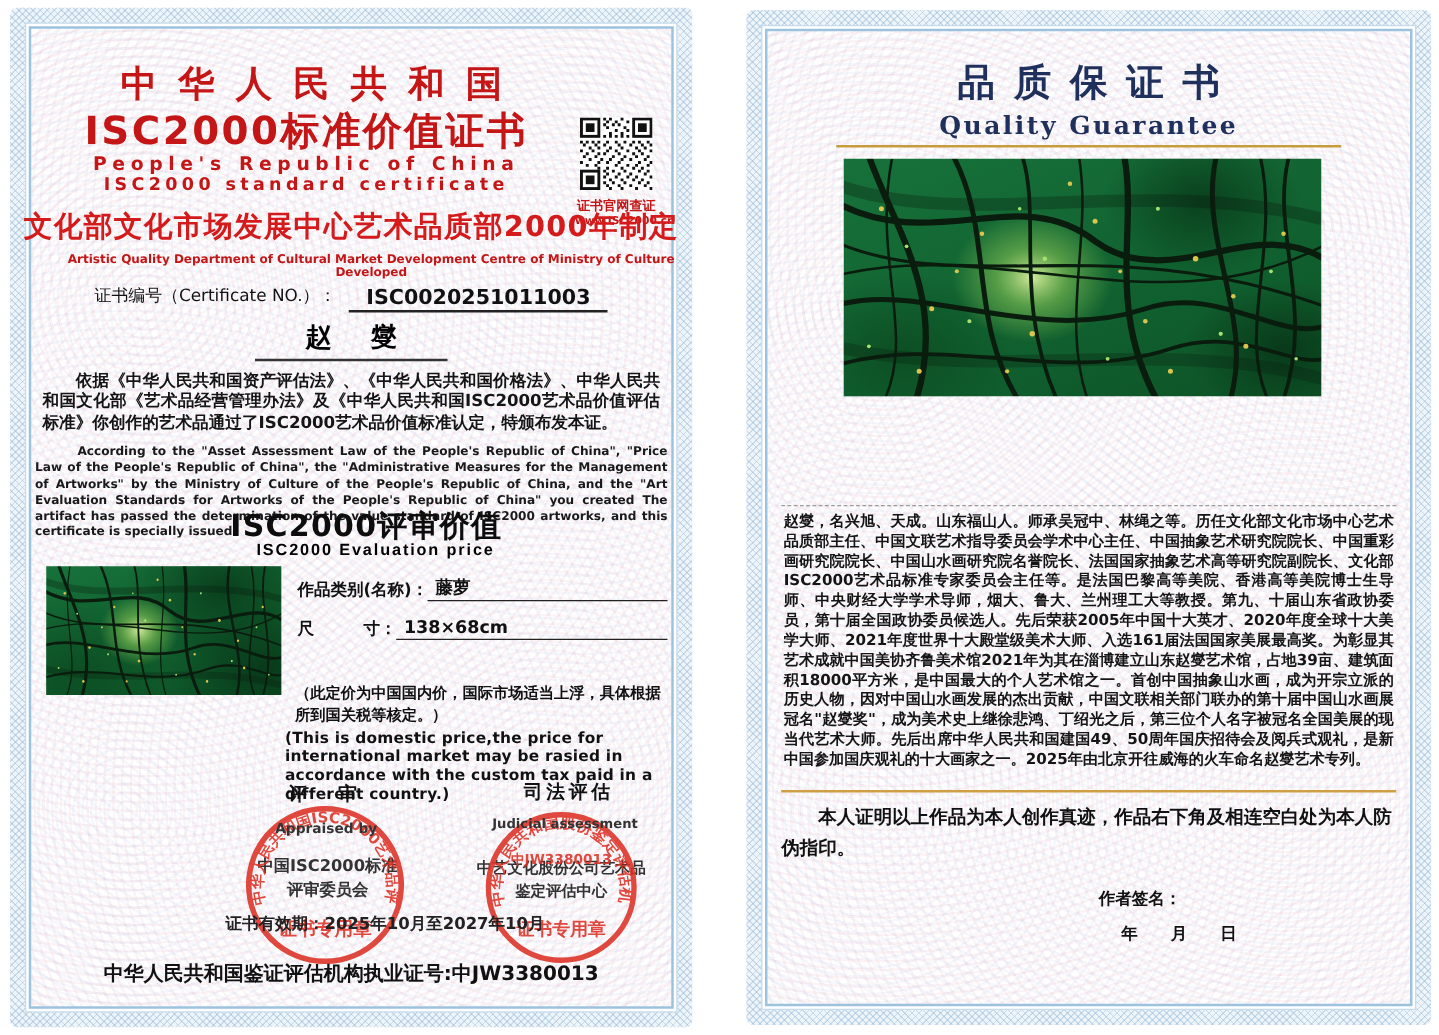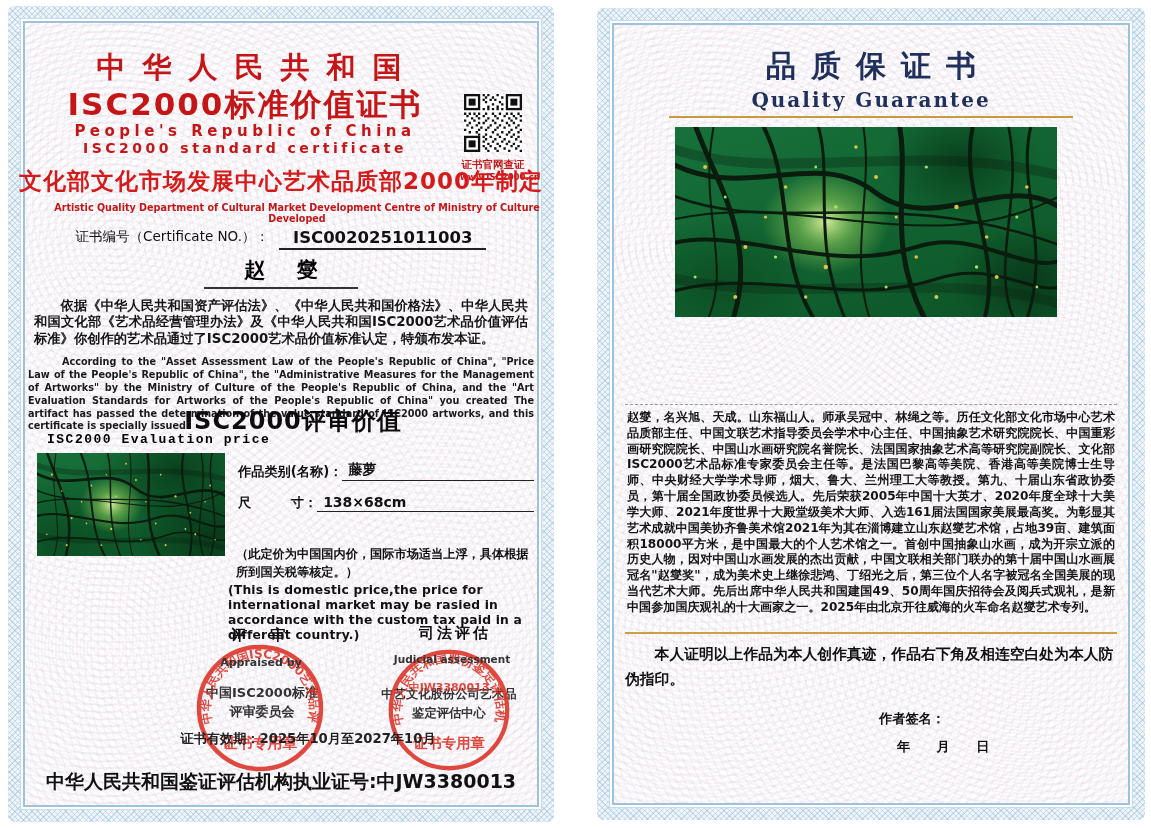--- a/index.html
+++ b/index.html
@@ -44,21 +44,21 @@
   .qr-cap2 { font-size:8.5px; font-weight:800; }
   .banner-cn { left:0; right:0; top:160px; text-align:center; font-size:23px; font-weight:900; color:#d41a1a; letter-spacing:1px; }
   .banner-en { left:0; right:0; top:196px; text-align:center; font-size:9.6px; font-weight:700;padding-left:32px; }
   .cert-row { left:0; right:0; top:222px; text-align:center; font-size:13.5px; color:#111; }
   .cert-no { display:inline-block; font-size:16.5px; font-weight:800; border-bottom:2px solid #222; padding:0 14px 1px 14px; margin-left:10px; vertical-align:-2px; }
   .artist-name-wrap { left:0; right:0; top:250px; text-align:center; }
   .artist-name { display:inline-block; font-size:21px; font-weight:800; letter-spacing:12px; padding:0 28px 3px 40px; border-bottom:2px solid #333; }
   .body-cn { left:26px; right:26px; top:292px; font-size:13.3px; font-weight:700; line-height:1.24; text-align:justify; text-indent:2em; color:#151515; }
   .body-en { left:20px; right:20px; top:350px; font-size:9.7px; font-weight:600; line-height:1.33; text-align:justify; text-indent:3.5em; color:#1a1a1a; }
   .eval-title { left:0; right:0; top:399px; text-align:center; font-size:24px; font-weight:800; letter-spacing:1px; color:#0d0d0d;margin-left:24px; }
-  .eval-sub { left:0; right:0; top:426px; text-align:left; font-size:13px; font-weight:700; letter-spacing:1.5px; font-family:Liberation Mono, monospace;padding-left:39px; }
+  .eval-sub { left:0; right:0; top:426px; text-align:center; font-size:13px; font-weight:700; letter-spacing:1.5px; font-family:Liberation Sans, sans-serif;padding-left:39px; }
   .thumb { left:29px; top:447px; width:188px; height:103px; }
   .fields { left:230px; top:444px; width:296px; }
   .field { display:flex; align-items:flex-end; height:31px; }
   .field-label { font-size:13.2px; font-weight:700; white-space:pre; color:#111; }
   .field-value { flex:1; border-bottom:1.6px solid #222; font-size:14px; font-weight:800; padding:0 0 1px 6px; color:#111; }
   .note-cn { left:228px; top:540px; width:300px; font-size:12.2px; font-weight:700; line-height:1.45; color:#111; }
   .note-en { left:220px; top:577px; width:308px; font-size:12.3px; font-weight:700; line-height:1.22; color:#111; letter-spacing:.2px; }
   .appraise-cn { left:150px; top:620px; width:200px; text-align:center; font-size:15px; font-weight:800; letter-spacing:10px; padding-left:10px; color:#111; }
   .judicial-cn { left:372px; top:618px; width:150px; text-align:center; font-size:15px; font-weight:800; letter-spacing:3px; color:#111; }
   .appraise-en { left:165px; top:650px; width:176px; text-align:center; font-size:11px; font-weight:700; color:#333; z-index:5; }
@@ -66,21 +66,21 @@
   .org-line { text-align:center; font-weight:700; color:#333; z-index:2; }
   .orgL1 { left:162px; top:678px; width:184px; font-size:13px; }
   .orgL2 { left:162px; top:697px; width:184px; font-size:13px; }
   .orgR1 { left:346px; top:680px; width:190px; font-size:12.3px; }
   .orgR2 { left:346px; top:699px; width:190px; font-size:12.3px; }
   .seal { z-index:3; opacity:.88; }
   .sealL { left:186px; top:636px; }
   .sealR { left:378px; top:641px; }
   .validity-cn { left:110px; top:724px; width:380px; text-align:center; font-size:13.2px; font-weight:700; color:#222; z-index:4; }
   .validity-en { left:110px; top:745px; width:380px; text-align:center; font-size:12.3px; font-weight:700; letter-spacing:1px; color:#222; z-index:4; }
-  .license { left:0; right:0; top:763px; text-align:center; font-size:19px; font-weight:600; color:#111; }
+  .license { left:0; right:0; top:763px; text-align:center; font-size:16px; font-weight:600; color:#111; }
 
   
   .navy { color:#20305c; }
   .r-title-cn { left:0; right:0; top:38px; text-align:center; font-size:30px; font-weight:800; letter-spacing:15px; padding-left:15px; font-family:"DejaVu Serif","Liberation Serif",serif; }
   .r-title-en { left:0; right:0; top:80px; text-align:center; font-size:20px; font-weight:800; letter-spacing:2px; font-family:"DejaVu Serif","Liberation Serif",serif; }
   .gold-line { left:72px; width:404px; top:108px; height:2px; background:#c89b3c; }
   .big-painting { left:78px; top:119px; width:382px; height:190px; }
   .dashed-line { left:28px; right:28px; top:396px; border-top:1px dashed #9a9a9a; }
   .bio { left:30px; right:30px; top:402px; font-size:12.1px; font-weight:600; line-height:1.31; text-align:justify; color:#151515; }
   .orange-line { left:28px; right:28px; top:624px; height:2px; background:#cf9f45; }

